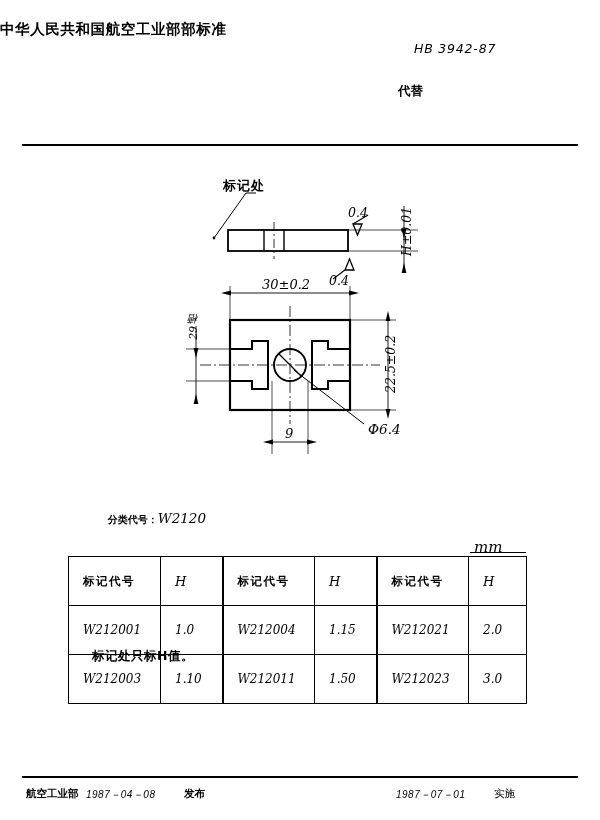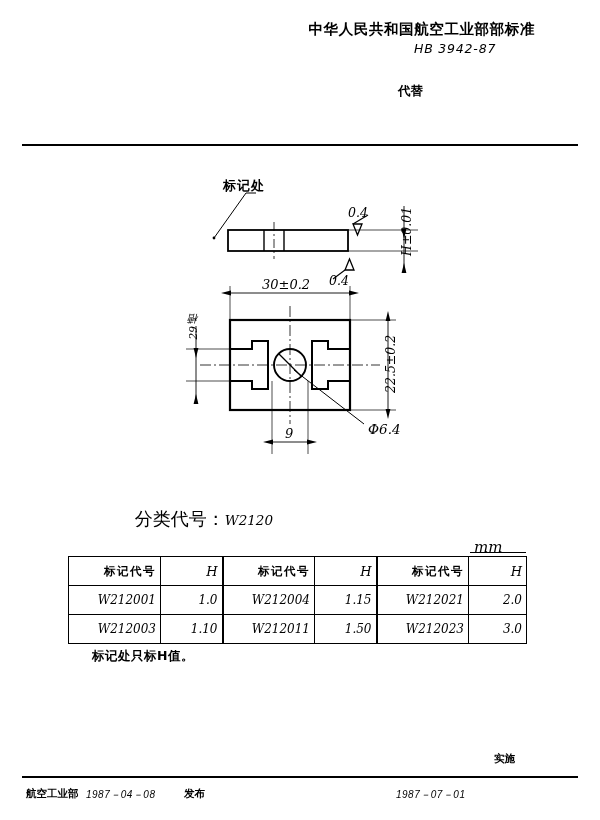--- a/index.html
+++ b/index.html
@@ -21,21 +21,21 @@
     left: 0; top: 0;
     width: 600px;
     height: 820px;
   }
 
   
   .hdr-org {
     position: absolute;
     left: 0; top: 20px;
     width: 535px;
-    text-align: right;
+    text-align: left;
     font-size: 14.5px;
     font-weight: bold;
     letter-spacing: 0.6px;
     font-family: "DejaVu Sans", "Liberation Sans", sans-serif;
   }
   .hdr-title {
     position: absolute;
     left: 60px; top: 70px;
     width: 300px;
     text-align: center;
@@ -99,44 +99,44 @@
   }
   .ftr-right-date {
     position: absolute;
     left: 396px; top: 788px;
     font-size: 10px;
     font-style: italic;
     letter-spacing: 0.5px;
   }
   .ftr-effect {
     position: absolute;
-    left: 494px; top: 752px;
+    left: 494px; top: 787px;
     font-size: 10.5px;
-    font-weight: bold;
+    font-weight: normal;
     font-family: "DejaVu Sans", "Liberation Sans", sans-serif;
   }
 
   
   .drawing {
     position: absolute;
     left: 0; top: 160px;
     width: 600px;
     height: 310px;
   }
 
   
   .spec-block {
     position: absolute;
     left: 82px; top: 484px;
     font-size: 13.5px;
     font-family: "DejaVu Serif", "Liberation Serif", serif;
     line-height: 23px;
   }
   .spec-line { white-space: pre; font-style: italic; }
-  .spec-line .cjk { font-style: normal; font-weight: normal; font-family: "DejaVu Sans", sans-serif; font-size: 18px; margin-left: 27px; }
+  .spec-line .cjk { font-style: normal; font-weight: bold; font-family: "DejaVu Sans", sans-serif; font-size: 10px; }
 
   
   .unit-label {
     position: absolute;
     left: 474px; top: 538px;
     font-size: 15px;
     font-style: italic;
     font-family: "DejaVu Serif", "Liberation Serif", serif;
   }
   .unit-underline {
@@ -148,25 +148,25 @@
   table.dims {
     position: absolute;
     left: 68px; top: 556px;
     width: 458px;
     border-collapse: collapse;
     table-layout: fixed;
   }
   table.dims td, table.dims th {
     border: 1.2px solid #000;
     height: 20px;
-    text-align: right;
+    text-align: left;
     font-size: 12px;
     font-family: "DejaVu Serif", "Liberation Serif", serif;
     font-style: italic;
-    padding: 4px;
+    padding: 14px;
   }
   table.dims th {
     font-weight: bold;
     font-style: normal;
     font-family: "DejaVu Sans", "Liberation Sans", sans-serif;
     font-size: 11.5px;
     letter-spacing: 1.5px;
   }
   table.dims th.h-col, table.dims td.h-col {
     font-family: "DejaVu Serif", "Liberation Serif", serif;

